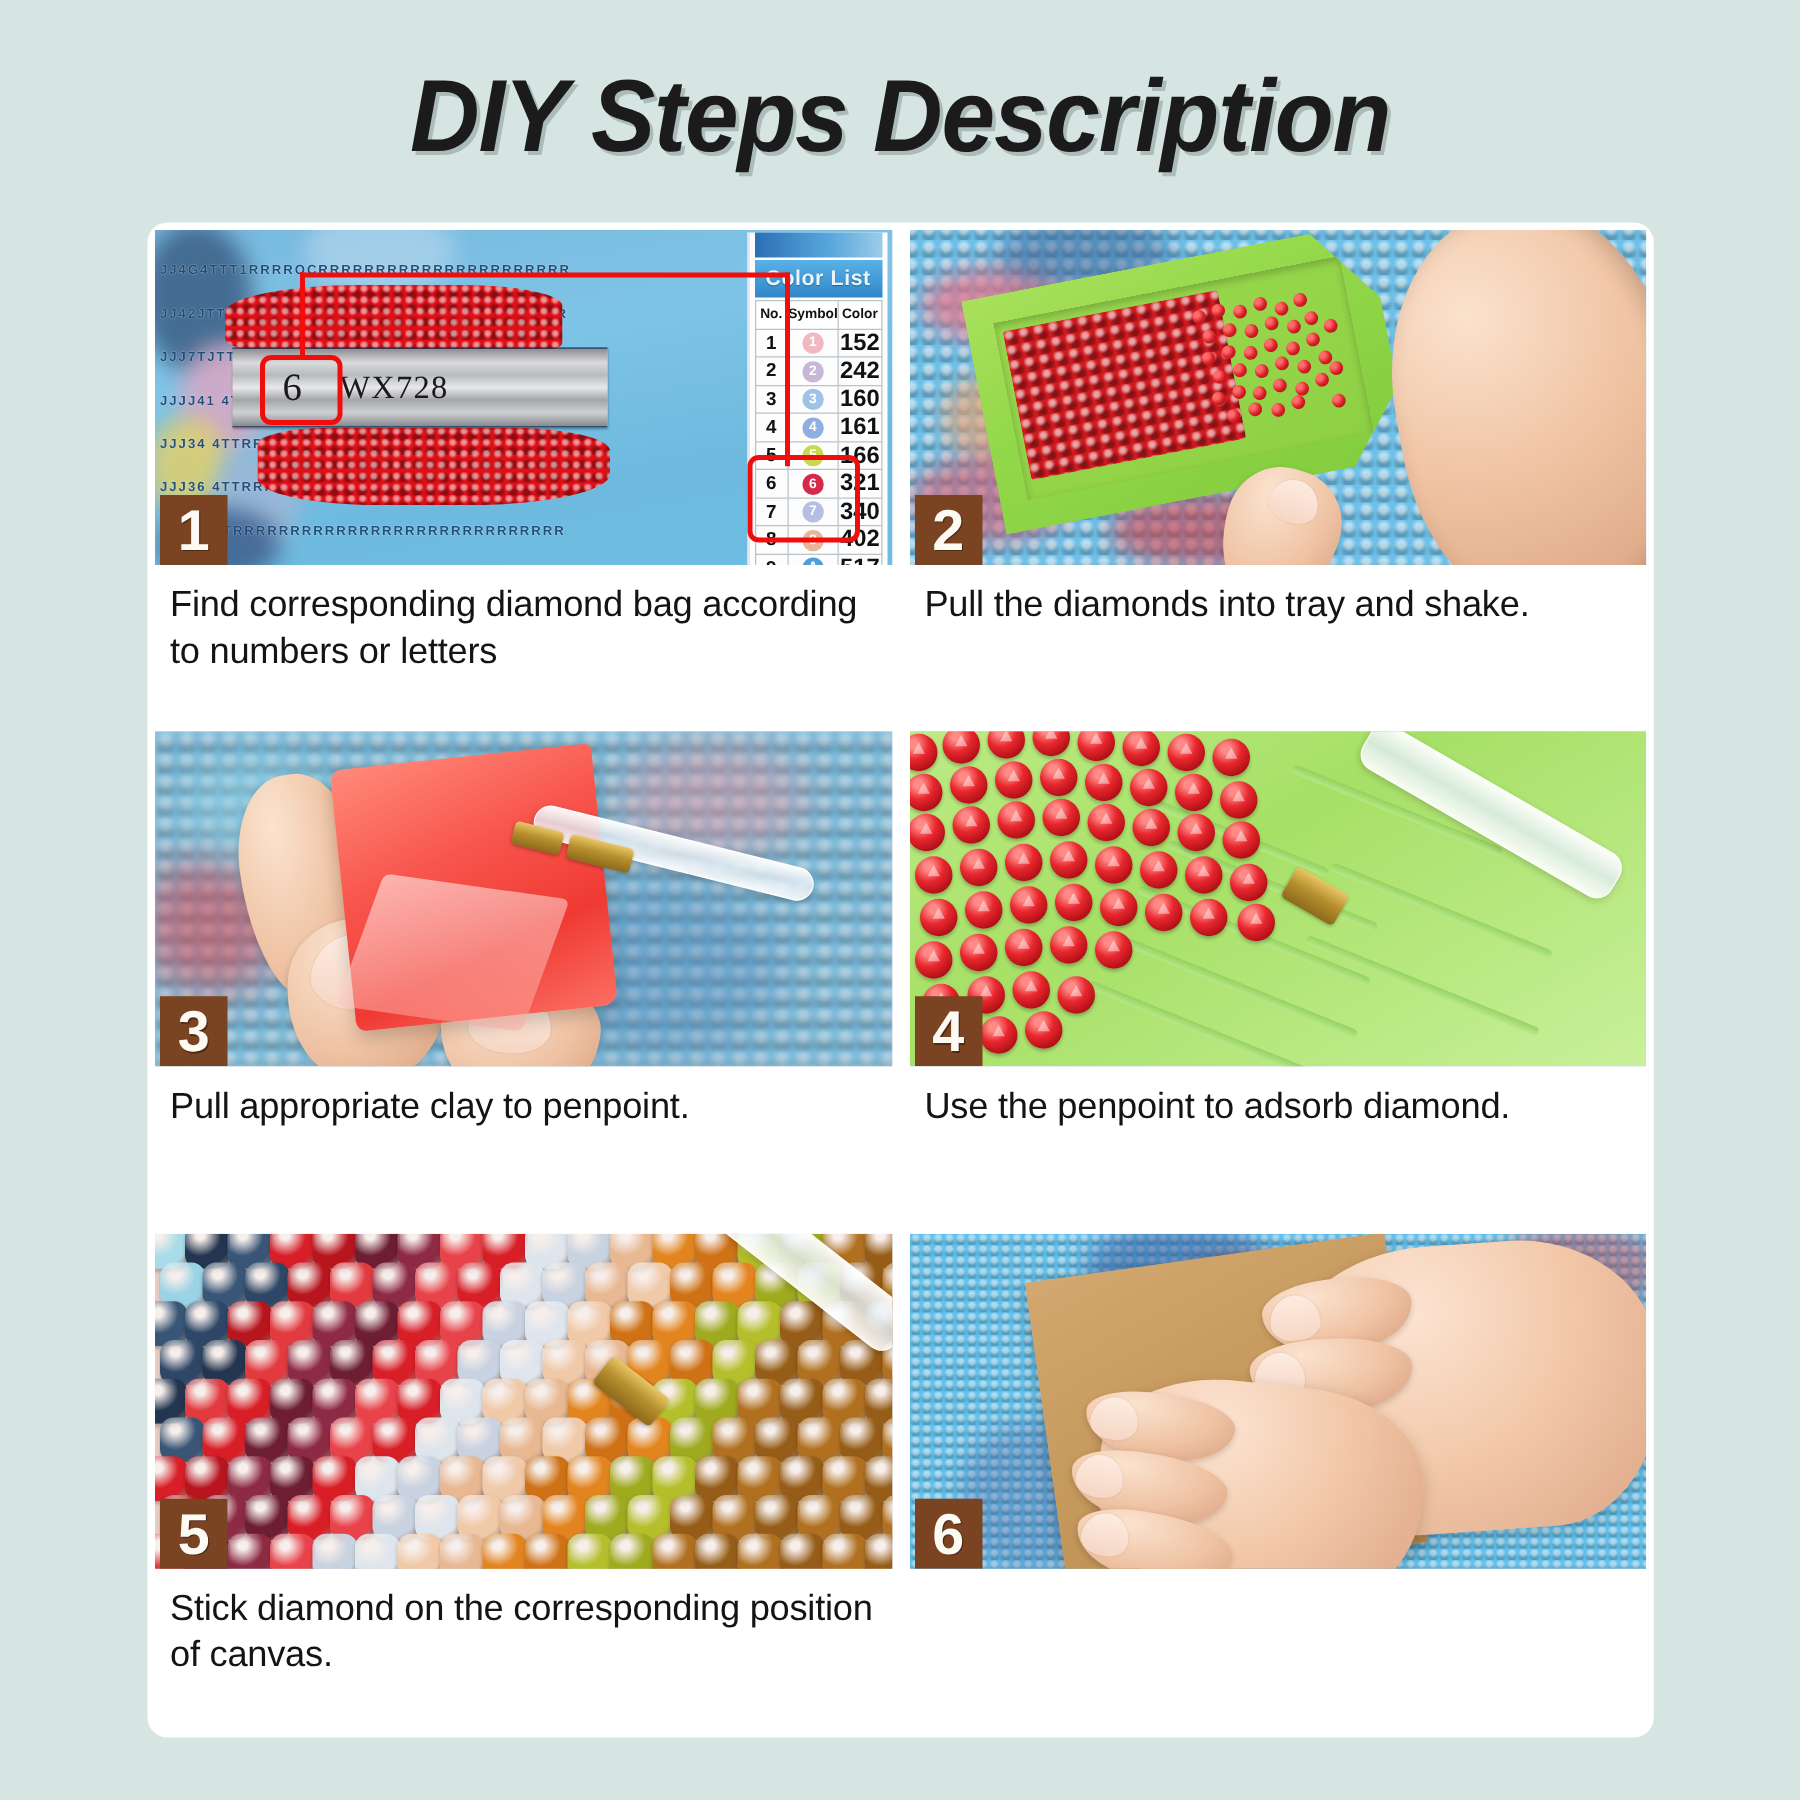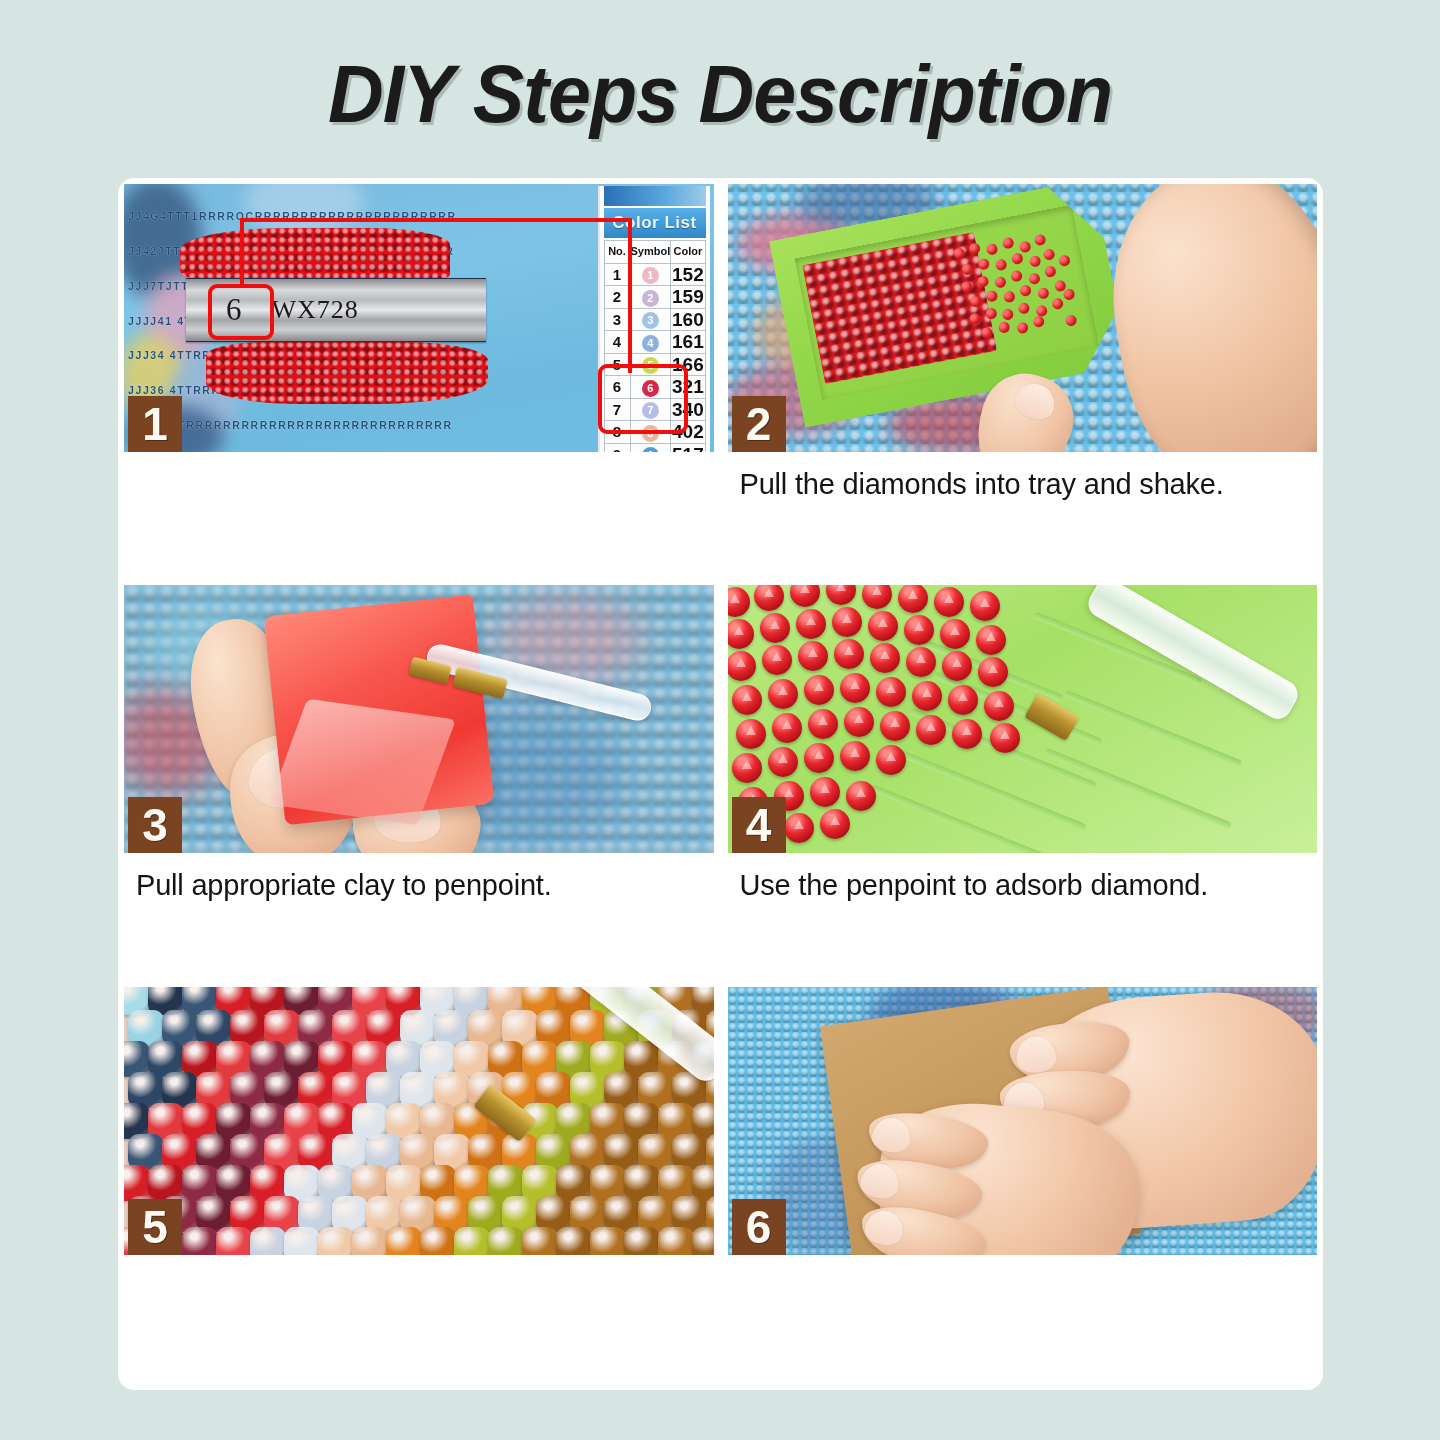--- a/index.html
+++ b/index.html
@@ -520,21 +520,21 @@
                 </thead>
                 <tbody>
                   <tr>
                     <td class="num">1</td>
                     <td class="sym"><span class="sym-dot" style="background:#f0b8c0">1</span></td>
                     <td class="col">152</td>
                   </tr>
                   <tr>
                     <td class="num">2</td>
                     <td class="sym"><span class="sym-dot" style="background:#c8b6d8">2</span></td>
-                    <td class="col">159</td>
+                    <td class="col">242</td>
                   </tr>
                   <tr>
                     <td class="num">3</td>
                     <td class="sym"><span class="sym-dot" style="background:#9fc3e6">3</span></td>
                     <td class="col">160</td>
                   </tr>
                   <tr>
                     <td class="num">4</td>
                     <td class="sym"><span class="sym-dot" style="background:#8fb0de">4</span></td>
                     <td class="col">161</td>
@@ -564,20 +564,21 @@
                     <td class="sym"><span class="sym-dot" style="background:#4f9ed8">A</span></td>
                     <td class="col">517</td>
                   </tr>
 
                 </tbody>
               </table>
             </div>
           </div>
           <div class="badge">1</div>
         </div>
+        <div class="caption">Find corresponding diamond bag according to numbers or letters</div>
       </div>
 
       <div class="step">
         <div class="photo">
           <div class="photo-inner clip">
             <div class="mosaic"></div>
             <div class="tint" style="left:10px;top:30px;width:120px;height:60px;background:#e2738a;opacity:.75;"></div>
             <div class="tint" style="left:26px;top:110px;width:110px;height:80px;background:#e8a06f;opacity:.65;"></div>
             <div class="tint" style="left:0px;top:180px;width:130px;height:70px;background:#d4566a;opacity:.6;"></div>
             <div class="tint" style="left:160px;top:210px;width:150px;height:60px;background:#cf3a46;opacity:.6;"></div>
@@ -911,20 +912,21 @@
                 <span class="bead" style="left:466px;top:240px;background:radial-gradient(circle at 34% 26%, #ffffffaa 0 10%, #b07020 46%, #b07020 70%, rgba(0,0,0,.35) 100%);width:36px;height:36px;"></span>
                 <span class="bead" style="left:500px;top:240px;background:radial-gradient(circle at 34% 26%, #ffffffaa 0 10%, #965d18 46%, #965d18 70%, rgba(0,0,0,.35) 100%);width:36px;height:36px;"></span>
                 <span class="bead" style="left:534px;top:240px;background:radial-gradient(circle at 34% 26%, #ffffffaa 0 10%, #b07020 46%, #b07020 70%, rgba(0,0,0,.35) 100%);width:36px;height:36px;"></span>
                 <span class="bead" style="left:568px;top:240px;background:radial-gradient(circle at 34% 26%, #ffffffaa 0 10%, #965d18 46%, #965d18 70%, rgba(0,0,0,.35) 100%);width:36px;height:36px;"></span>
               </div>
             <div class="pen" style="left:400px;top:-6px;width:220px;height:42px;transform:rotate(38deg);"></div>
             <div class="pen-tip" style="left:352px;top:112px;width:58px;height:28px;transform:rotate(38deg);"></div>
           </div>
           <div class="badge">5</div>
         </div>
+        <div class="caption">Stick diamond on the corresponding position of canvas.</div>
       </div>
 
       <div class="step">
         <div class="photo">
           <div class="photo-inner clip">
             <div class="p6-bg"></div>
             <div class="tint" style="left:140px;top:-10px;width:150px;height:80px;background:#3b5ea0;opacity:.55;"></div>
             <div class="tint" style="left:210px;top:20px;width:120px;height:70px;background:#d8545f;opacity:.5;"></div>
             <div class="tint" style="left:120px;top:70px;width:110px;height:110px;background:#5d6fae;opacity:.45;"></div>
             <div class="tint" style="left:40px;top:150px;width:110px;height:120px;background:#4d63a0;opacity:.35;"></div>

